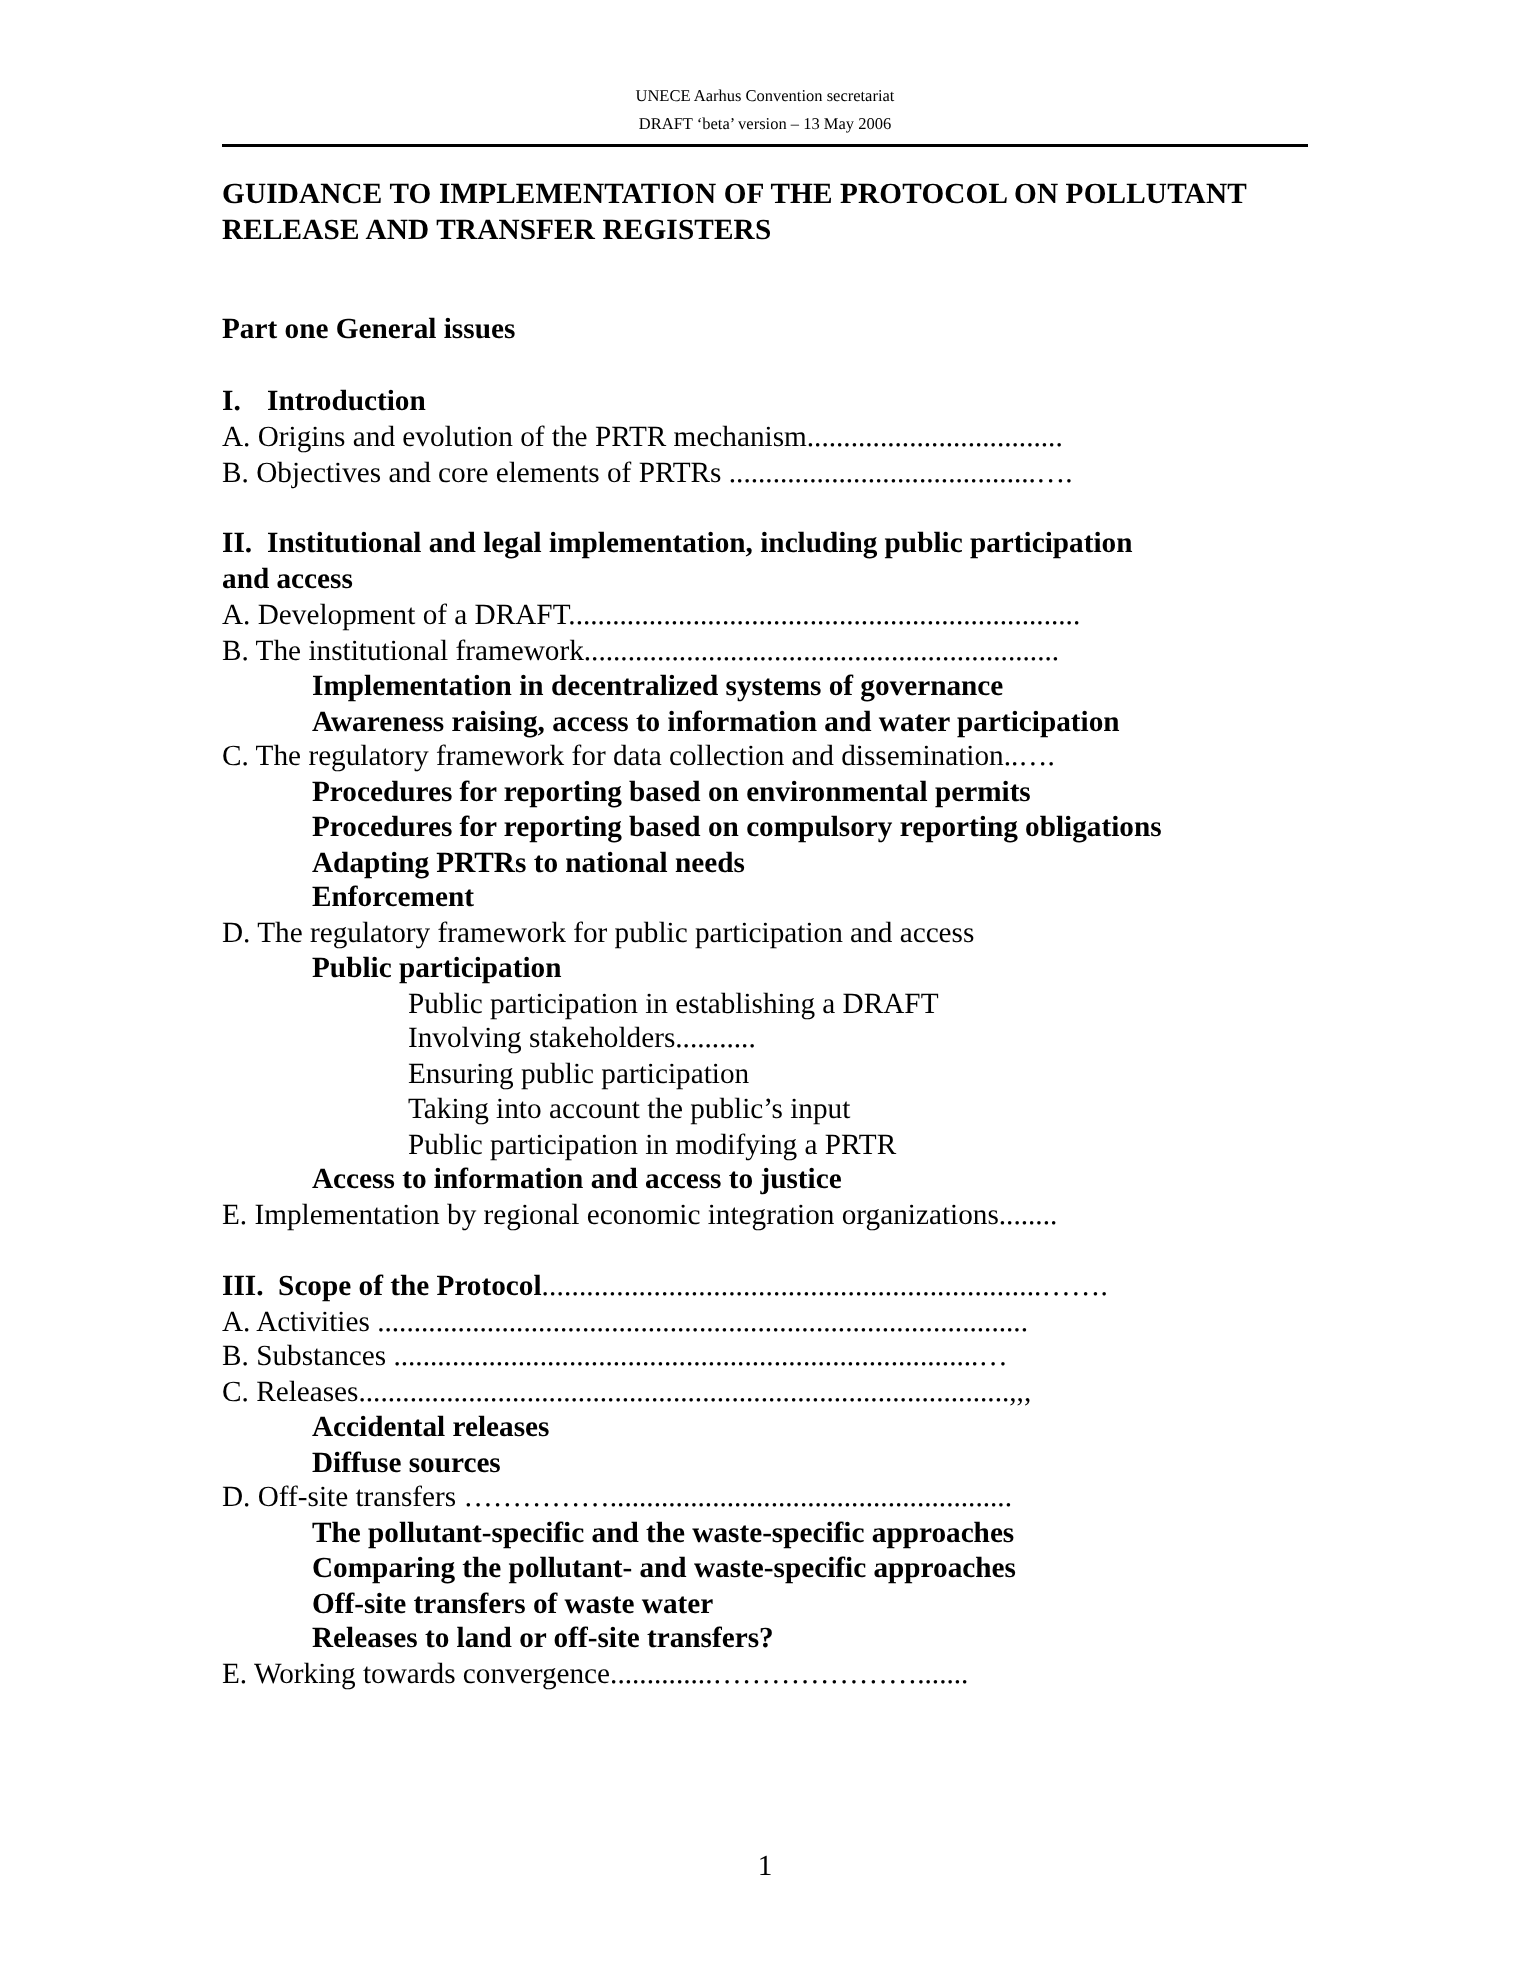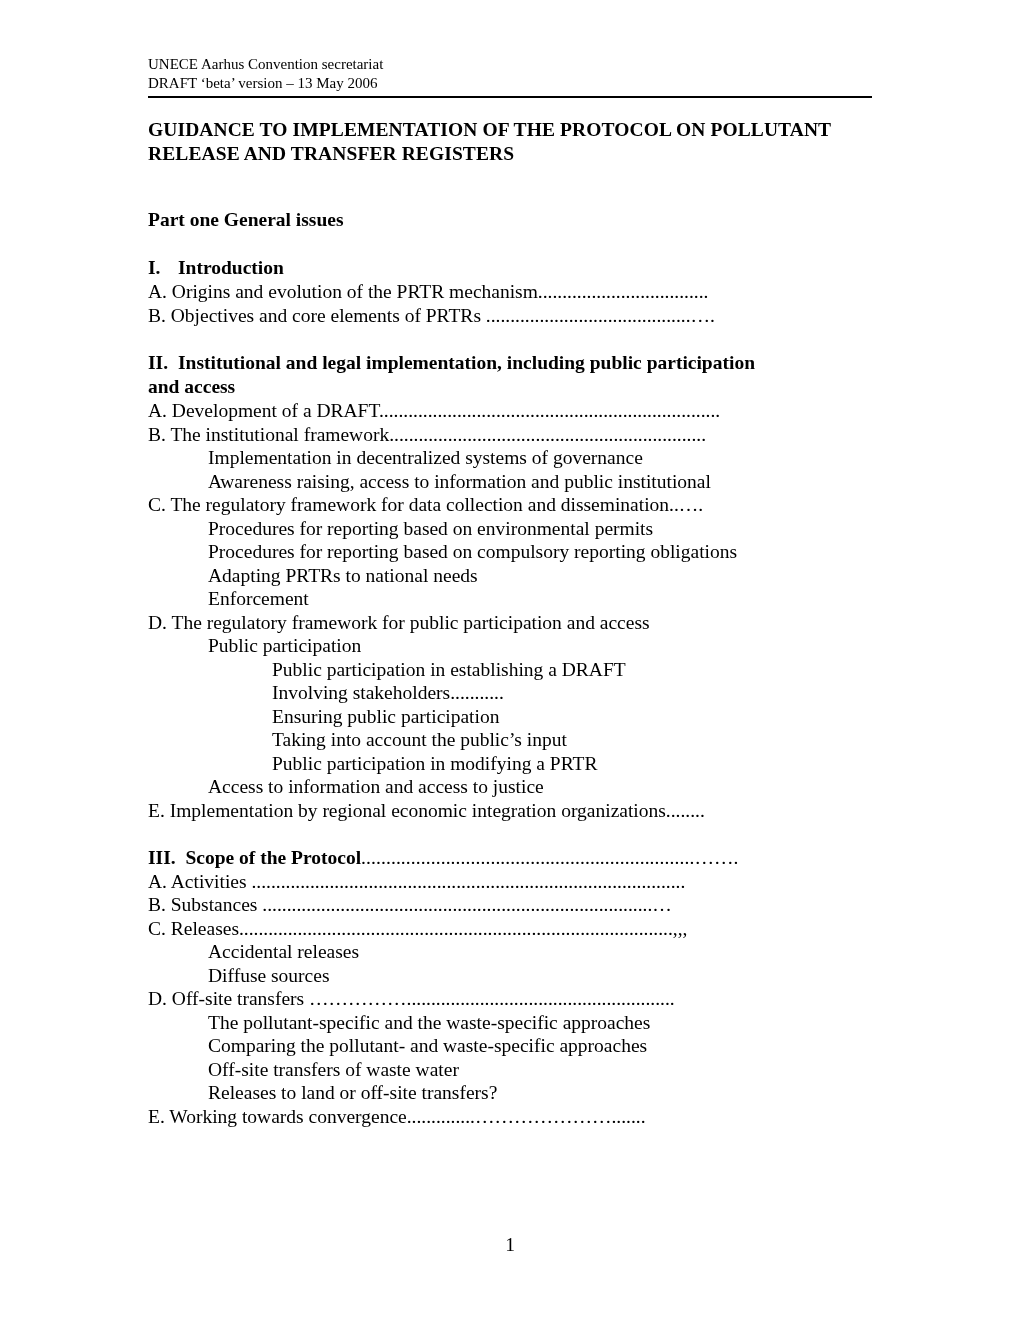--- a/index.html
+++ b/index.html
@@ -25,22 +25,22 @@
   }
 
   
   .header {
     position: absolute;
     left: 148px;
     top: 55px;
     width: 724px;
   }
   .header-line {
-    text-align: left;
-    font-size: 15px;
+    text-align: center;
+    font-size: 11px;
     line-height: 19px;
     white-space: pre;
   }
   .header-rule {
     position: absolute;
     left: 148px;
     top: 96px;
     width: 724px;
     height: 0;
     border-top: 2.2px solid #000;
@@ -82,21 +82,21 @@
 
   .gap-lg { height: 24px; }
   .gap-md { height: 24px; }
 
   .line {
     font-size: 19.5px;
     line-height: 23.5px;
     white-space: pre-wrap;
   }
   .lvl0 { padding-left: 0; }
-  .lvl1 { padding-left: 60px; }
+  .lvl1 { padding-left: 60px; font-weight: bold; }
   .lvl2 { padding-left: 124px; }
 
   .leader { letter-spacing: 0.1px; }
 
   .inline-bold { font-weight: bold; }
 
   
   .page-number {
     position: absolute;
     left: 0;
@@ -132,21 +132,21 @@
     <div class="line lvl0">B. Objectives and core elements of PRTRs ..........................................….</div>
 
     <div class="gap-md"></div>
 
     <div class="sec-heading"><span class="sec-num">II.</span><span>Institutional and legal implementation, including public participation</span></div>
     <div class="sec-heading">and access</div>
 
     <div class="line lvl0">A. Development of a DRAFT......................................................................</div>
     <div class="line lvl0">B. The institutional framework.................................................................</div>
     <div class="line lvl1">Implementation in decentralized systems of governance</div>
-    <div class="line lvl1">Awareness raising, access to information and public institutional</div>
+    <div class="line lvl1">Awareness raising, access to information and water participation</div>
     <div class="line lvl0">C. The regulatory framework for data collection and dissemination..….</div>
     <div class="line lvl1">Procedures for reporting based on environmental permits</div>
     <div class="line lvl1">Procedures for reporting based on compulsory reporting obligations</div>
     <div class="line lvl1">Adapting PRTRs to national needs</div>
     <div class="line lvl1">Enforcement</div>
     <div class="line lvl0">D. The regulatory framework for public participation and access</div>
     <div class="line lvl1">Public participation</div>
     <div class="line lvl2">Public participation in establishing a DRAFT</div>
     <div class="line lvl2">Involving stakeholders...........</div>
     <div class="line lvl2">Ensuring public participation</div>

